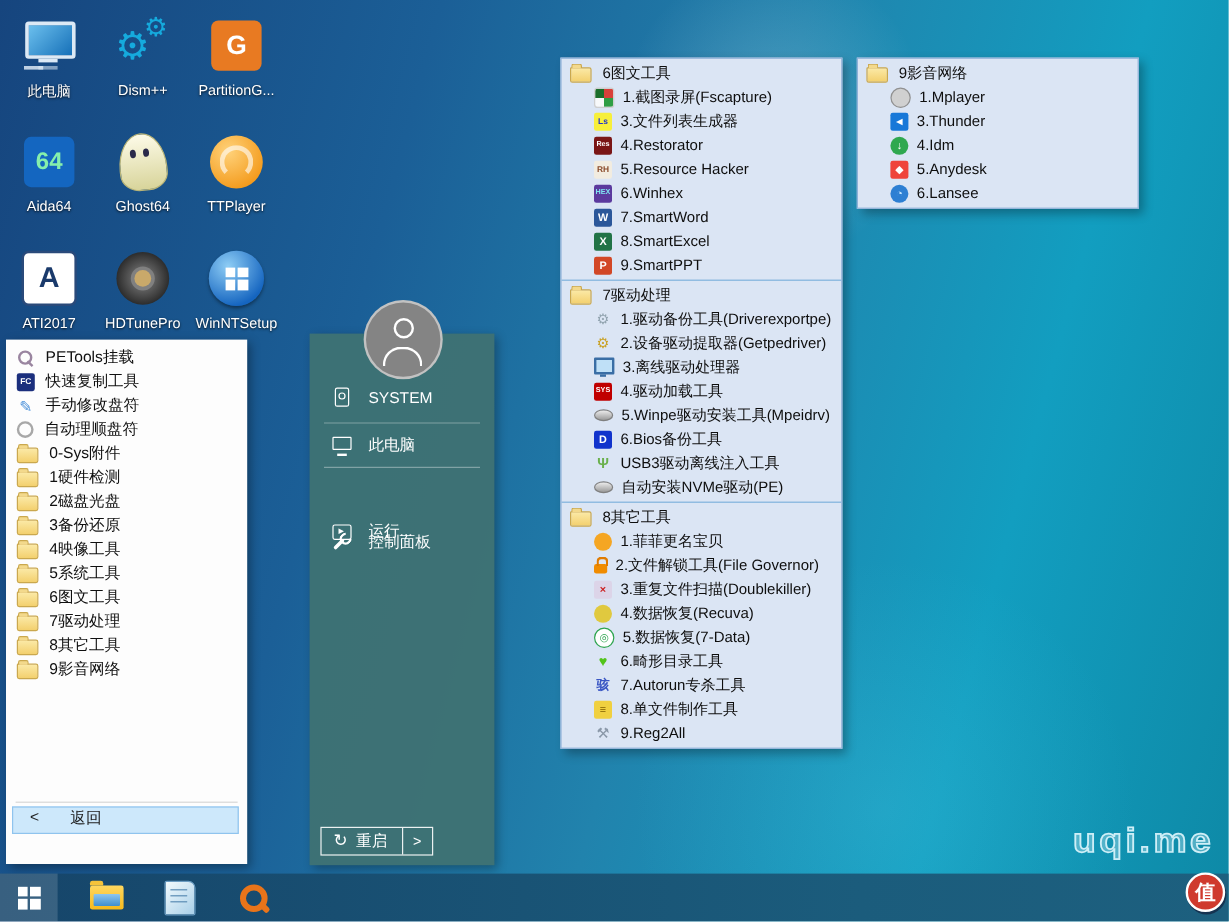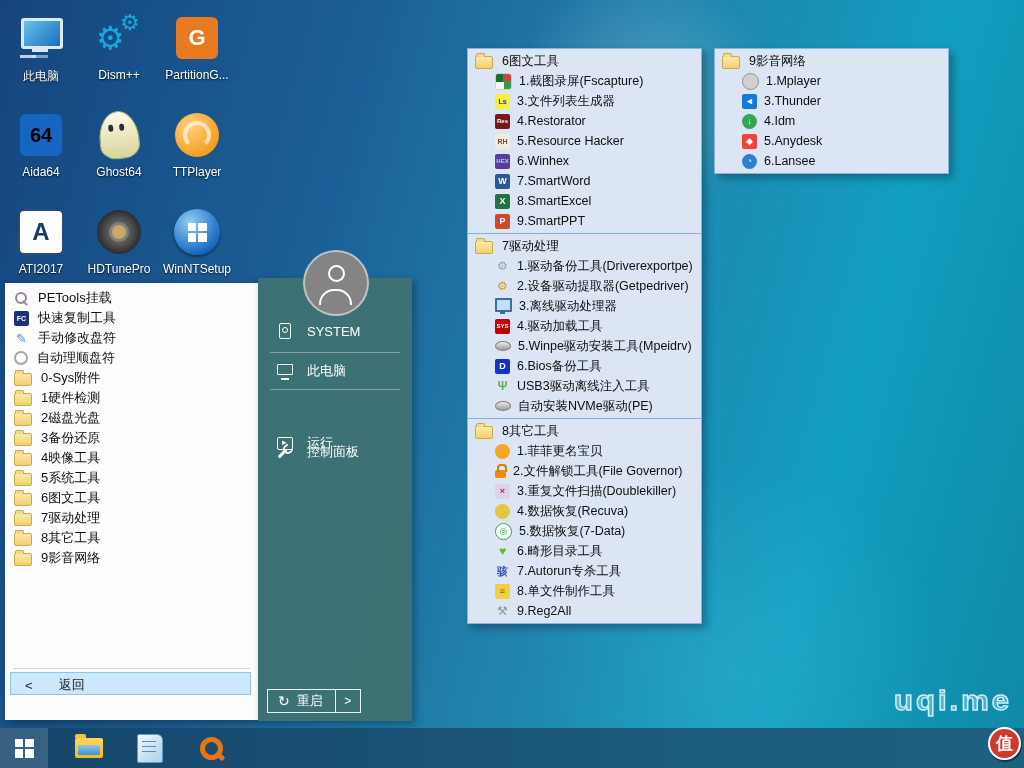--- a/index.html
+++ b/index.html
@@ -67,27 +67,27 @@
   .ic-disk-lg{width:44px;height:44px;border-radius:50%;
       background:radial-gradient(circle,#666 25%,#2d2d2d 70%);}
   .ic-disk-lg::after{content:'';position:absolute;left:15px;top:15px;width:14px;height:14px;
       border-radius:50%;background:#c9a96a;box-shadow:0 0 0 3px #808080;}
   .ic-winbtn{width:46px;height:46px;border-radius:50%;
       background:radial-gradient(circle at 35% 28%,#8ecdf5,#1565c0 75%);display:inline-flex;
       align-items:center;justify-content:center;box-shadow:0 2px 3px rgba(0,0,0,.4);}
   .winlogo{width:19px;height:19px;display:grid;grid-template-columns:1fr 1fr;gap:2px;}
   .winlogo i{background:#fff;}
   
-  #start-white{position:absolute;left:5px;top:283px;width:253px;height:437px;background:#fdfdfd;
+  #start-white{position:absolute;left:5px;top:283px;width:201px;height:437px;background:#fdfdfd;
       box-shadow:3px 3px 8px rgba(0,0,0,.35);}
   #start-list{position:absolute;left:0;top:5px;right:0;}
   .sm-item{height:20px;display:flex;align-items:center;gap:9px;padding-left:9px;font-size:13px;color:#101010;white-space:nowrap;}
   #back-sep{position:absolute;left:8px;right:8px;top:385px;border-top:1px solid #d6d6d6;}
   #back-btn{position:absolute;left:5px;right:7px;top:389px;height:21px;background:#cde8fb;
-      border:1px solid #8fc4ee;display:flex;align-items:flex-end;font-size:13px;color:#1c1c1c;font-family:Liberation Mono, monospace;}
+      border:1px solid #8fc4ee;display:flex;align-items:flex-start;font-size:13px;color:#1c1c1c;}
   #back-btn .chev{margin-left:14px;font-size:13px;}
   #back-btn .chev::before{content:'<';}
   #back-btn .blbl{margin-left:26px;}
   
   #start-teal{position:absolute;left:258px;top:278px;width:154px;height:443px;
       background:rgba(62,114,116,.97);box-shadow:3px 3px 8px rgba(0,0,0,.3);}
   #avatar{position:absolute;left:303px;top:250px;width:62px;height:62px;border-radius:50%;
       background:#848484;border:2px solid rgba(255,255,255,.5);z-index:5;}
   #avatar .head{position:absolute;left:23px;top:13px;width:13px;height:13px;
       border:2px solid #fff;border-radius:50%;}
@@ -190,21 +190,21 @@
       <div class="lbl">Dism++</div>
     </div>
     <div class="dicon">
       <div class="img">
         <span class="ic ic-box-lg" style="background: rgb(232, 122, 34); color: rgb(255, 255, 255); font-size: 22px;">G</span>
       </div>
       <div class="lbl">PartitionG...</div>
     </div>
     <div class="dicon">
       <div class="img">
-        <span class="ic ic-box-lg" style="background: rgb(20, 102, 192); color: #000000; font-size: 20px;">64</span>
+        <span class="ic ic-box-lg" style="background: rgb(20, 102, 192); color: #86efac; font-size: 20px;">64</span>
       </div>
       <div class="lbl">Aida64</div>
     </div>
     <div class="dicon">
       <div class="img">
         <span class="ic ic-ghost"></span>
       </div>
       <div class="lbl">Ghost64</div>
     </div>
     <div class="dicon">

